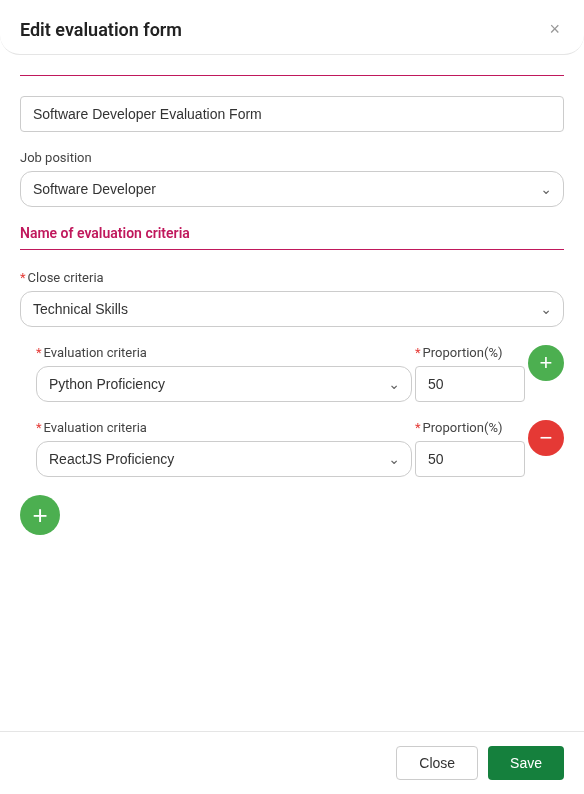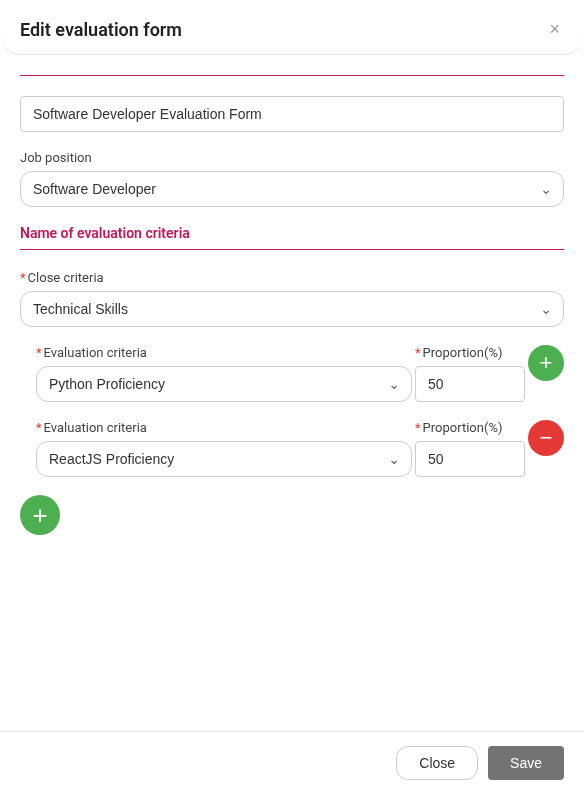--- a/index.html
+++ b/index.html
@@ -179,32 +179,32 @@
       display: flex;
       justify-content: flex-end;
       padding: 14px 20px;
       gap: 10px;
       border-top: 1px solid #e5e5e5;
     }
 
     .btn-close {
       padding: 8px 22px;
       border: 1px solid #ccc;
-      border-radius: 12px;
+      border-radius: 4px;
       background: #fff;
       font-size: 14px;
       color: #333;
       cursor: pointer;
     }
 
     .btn-save {
       padding: 8px 22px;
       border: none;
       border-radius: 4px;
-      background: #737373;
+      background: #15803d;
       font-size: 14px;
       color: #fff;
       cursor: pointer;
       font-weight: 500;
     }
   </style>
 </head>
 <body>
 
 <div class="modal">

